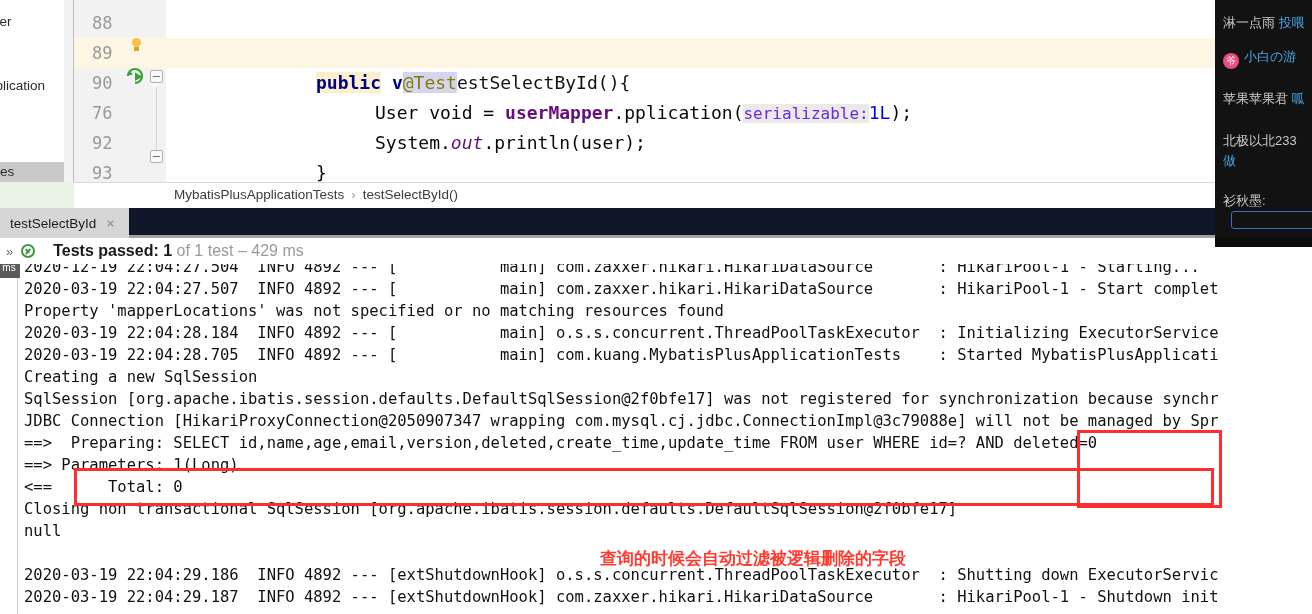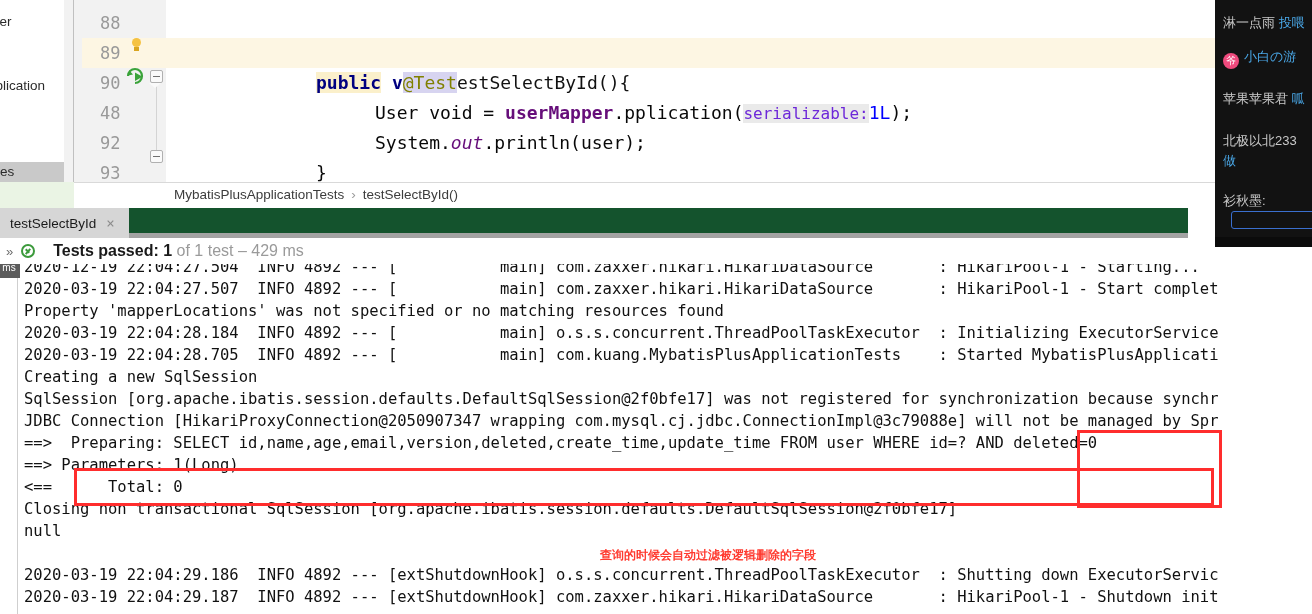--- a/index.html
+++ b/index.html
@@ -35,21 +35,21 @@
   
   .editor {
     position: absolute; left: 74px; top: 0; width: 1141px; height: 182px;
     background: #ffffff; overflow: hidden;
   }
   .gutter {
     position: absolute; left: 0; top: 0; width: 92px; height: 182px;
     background: #f2f2f2;
   }
   .gutter-line {
-    position: absolute; left: 8px; width: 92px; height: 30px;
+    position: absolute; left: 0; width: 92px; height: 30px;
     font-family: "DejaVu Sans Mono", monospace;
     font-size: 17px; color: #999999;
     text-align: center;
   }
   .gutter-line .num { position: absolute; left: 18px; top: 5px; }
   .gutter-line.hl { background: #fdf6e3; }
   .code-area {
     position: absolute; left: 92px; top: 0; right: 0; height: 182px;
     background: #ffffff;
   }
@@ -120,22 +120,22 @@
     color: #3c3c3c; white-space: nowrap;
   }
   .breadcrumb .sep { color: #9a9a9a; margin: 0 7px; }
   .bc-left-strip {
     position: absolute; left: 0; top: 182px; width: 74px; height: 26px;
     background: #eaf4e4;
   }
 
   
   .tabrow {
-    position: absolute; left: 0; top: 208px; width: 1188px; height: 30px;
-    background: #14532d; border-bottom: 5px solid #a3a3a3;
+    position: absolute; left: 0; top: 208px; width: 1312px; height: 30px;
+    background: #0f172a; border-bottom: 3px solid #a3a3a3;
   }
   .tab-active {
     position: absolute; left: -10px; top: 0; height: 30px;
     background: #d6d6d6; padding: 0 14px 0 20px;
     display: flex; align-items: center; gap: 10px;
   }
   .tab-label {
     font-family: "Liberation Sans", sans-serif; font-size: 13.5px; color: #1a1a1a;
   }
   .tab-close { color: #8b8b8b; font-size: 14px; line-height: 1; }
@@ -191,21 +191,21 @@
     font-size: 15.5px; color: #111111; line-height: 22px;
   }
 
   
   .redbox {
     position: absolute; border: 3px solid #ff2d2d; background: transparent;
   }
   .red-note {
     position: absolute; color: #ff3b30;
     font-family: "Liberation Sans", sans-serif;
-    font-size: 12px; font-weight: bold; white-space: nowrap;
+    font-size: 17px; font-weight: bold; white-space: nowrap;
   }
 
   
   .danmu {
     position: absolute; left: 1215px; top: 0; width: 97px; height: 247px;
     background: #121212; overflow: hidden;
   }
   .danmu-inner { position: absolute; left: 0; top: 0; width: 180px; }
   .danmu-row {
     position: absolute; left: 8px; white-space: nowrap;
@@ -250,21 +250,21 @@
       <div class="gutter-line" style="top:8px;">
           <span class="num">88</span>
         </div>
       <div class="gutter-line hl" style="top:38px;">
           <span class="num">89</span>
         </div>
       <div class="gutter-line" style="top:68px;">
           <span class="num">90</span>
         </div>
       <div class="gutter-line" style="top:98px;">
-          <span class="num">48</span>
+          <span class="num">76</span>
         </div>
       <div class="gutter-line" style="top:128px;">
           <span class="num">92</span>
         </div>
       <div class="gutter-line" style="top:158px;">
           <span class="num">93</span>
         </div>
       <div class="gutter-line" style="top:180px;"></div>
 
       <div class="bulb">

